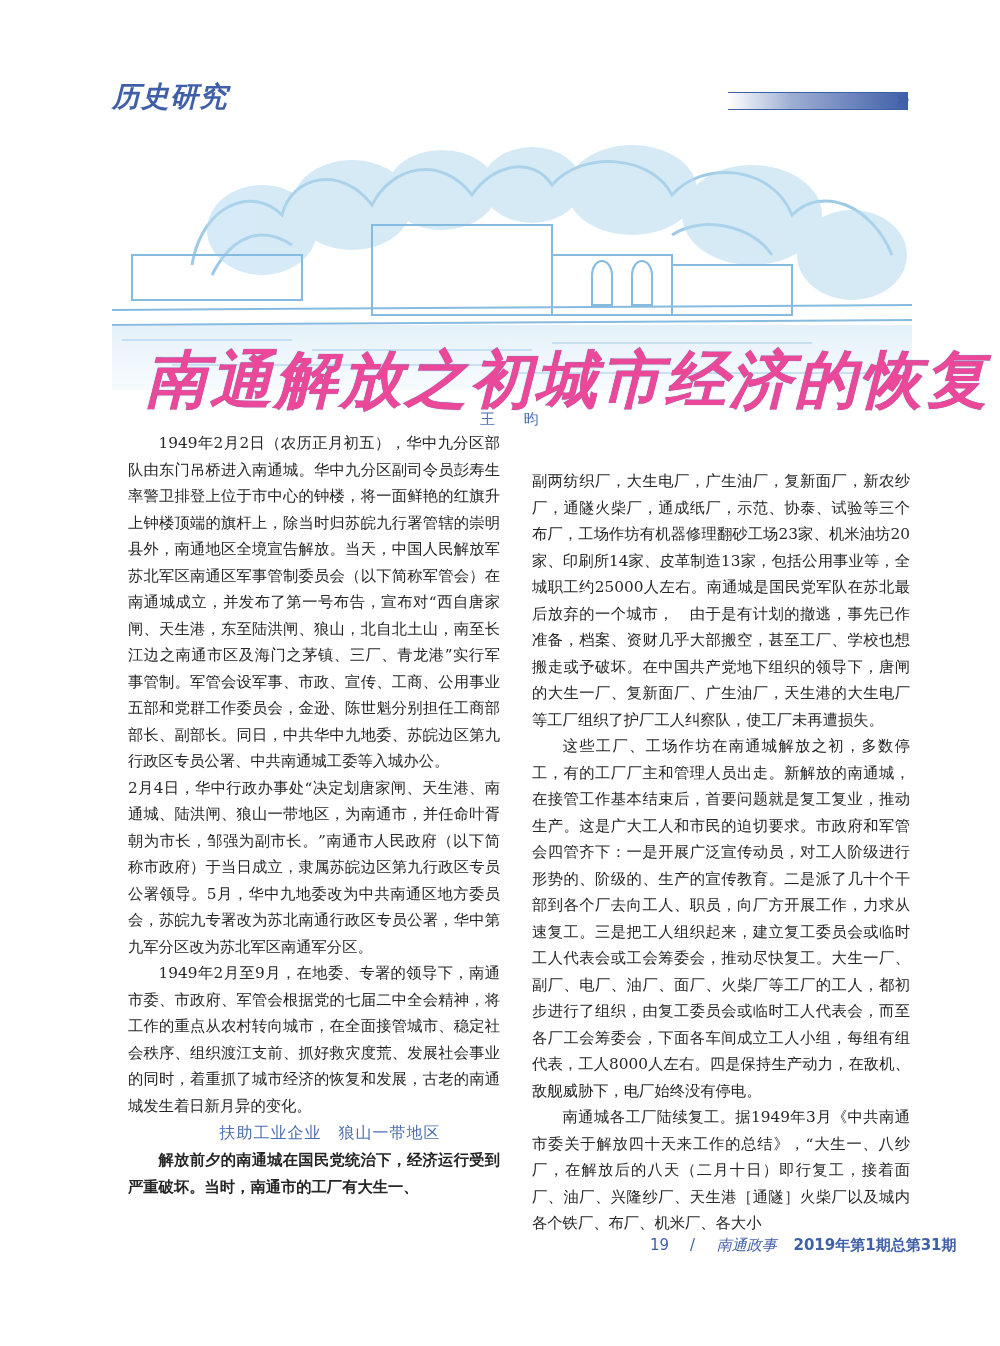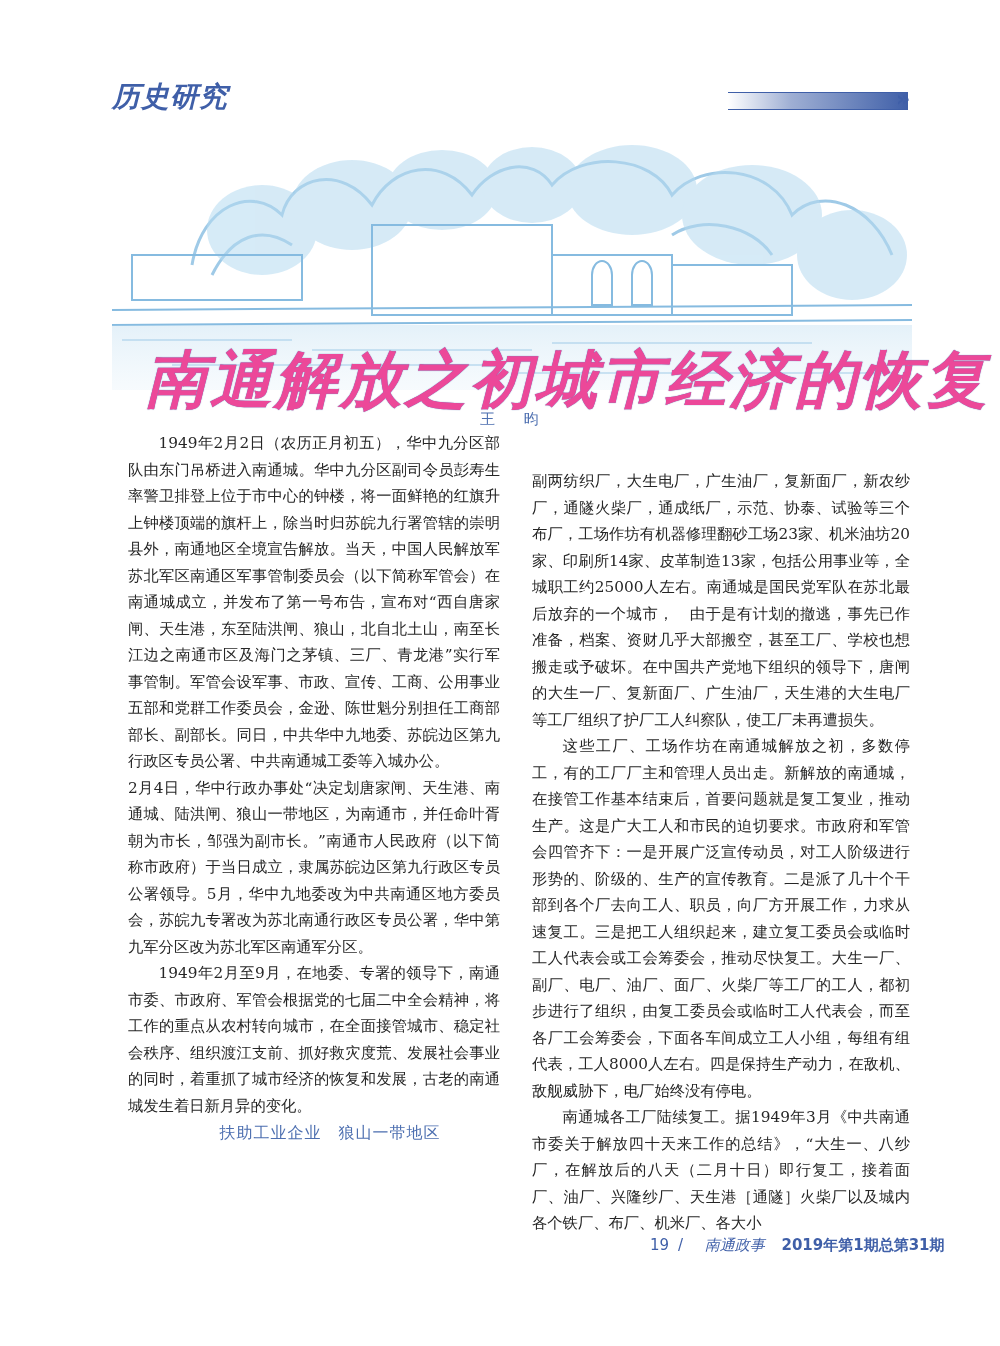--- a/index.html
+++ b/index.html
@@ -30,21 +30,21 @@
   .col.left { left: 120px; width: 372px; margin-left: 8px; }
   .col.right { left: 532px; width: 378px; margin-top: 38px; }
   .col p { margin: 0; text-indent: 2em; }
   .col p.noindent { text-indent: 0; }
   .subhead { text-align: center; color: #4d6fb0; font-size: 16px; font-family: "DejaVu Sans", sans-serif;
              margin: 0; line-height: 28px; letter-spacing: 1px; }
   .bold { font-weight: bold; }
 
   .footer { position: absolute; left: 650px; top: 1236px; font-size: 15px; color: #3f5fa8;
             font-family: "DejaVu Sans", sans-serif; white-space: nowrap; }
-  .footer .page-num { margin-right: 4px; }
+  .footer .page-num { margin-right: 16px; }
   .footer .journal { font-style: italic; font-family: "DejaVu Serif", serif; margin: 0 12px 0 17px; }
   .footer .issue { font-weight: bold; }
 </style>
 </head>
 <body>
 
 <div class="section-tag">历史研究</div>
 <div class="header-bar"></div>
 <div class="header-chevron">»</div>
 
@@ -94,20 +94,21 @@
 </div>
 
 <div class="title">南通解放之初城市经济的恢复</div>
 <div class="author">王  昀</div>
 
 <div class="col left">
   <p>1949年2月2日（农历正月初五），华中九分区部队由东门吊桥进入南通城。华中九分区副司令员彭寿生率警卫排登上位于市中心的钟楼，将一面鲜艳的红旗升上钟楼顶端的旗杆上，除当时归苏皖九行署管辖的崇明县外，南通地区全境宣告解放。当天，中国人民解放军苏北军区南通区军事管制委员会（以下简称军管会）在南通城成立，并发布了第一号布告，宣布对“西自唐家闸、天生港，东至陆洪闸、狼山，北自北土山，南至长江边之南通市区及海门之茅镇、三厂、青龙港”实行军事管制。军管会设军事、市政、宣传、工商、公用事业五部和党群工作委员会，金逊、陈世魁分别担任工商部部长、副部长。同日，中共华中九地委、苏皖边区第九行政区专员公署、中共南通城工委等入城办公。</p>
   <p class="noindent">2月4日，华中行政办事处“决定划唐家闸、天生港、南通城、陆洪闸、狼山一带地区，为南通市，并任命叶胥朝为市长，邹强为副市长。”南通市人民政府（以下简称市政府）于当日成立，隶属苏皖边区第九行政区专员公署领导。5月，华中九地委改为中共南通区地方委员会，苏皖九专署改为苏北南通行政区专员公署，华中第九军分区改为苏北军区南通军分区。</p>
   <p>1949年2月至9月，在地委、专署的领导下，南通市委、市政府、军管会根据党的七届二中全会精神，将工作的重点从农村转向城市，在全面接管城市、稳定社会秩序、组织渡江支前、抓好救灾度荒、发展社会事业的同时，着重抓了城市经济的恢复和发展，古老的南通城发生着日新月异的变化。</p>
   <p class="subhead">扶助工业企业　狼山一带地区</p>
+  <p class="bold">解放前夕的南通城在国民党统治下，经济运行受到严重破坏。当时，南通市的工厂有大生一、</p>
 </div>
 
 <div class="col right">
   <p class="noindent">副两纺织厂，大生电厂，广生油厂，复新面厂，新农纱厂，通隧火柴厂，通成纸厂，示范、协泰、试验等三个布厂，工场作坊有机器修理翻砂工场23家、机米油坊20家、印刷所14家、皮革制造13家，包括公用事业等，全城职工约25000人左右。南通城是国民党军队在苏北最后放弃的一个城市，　由于是有计划的撤逃，事先已作准备，档案、资财几乎大部搬空，甚至工厂、学校也想搬走或予破坏。在中国共产党地下组织的领导下，唐闸的大生一厂、复新面厂、广生油厂，天生港的大生电厂等工厂组织了护厂工人纠察队，使工厂未再遭损失。</p>
   <p>这些工厂、工场作坊在南通城解放之初，多数停工，有的工厂厂主和管理人员出走。新解放的南通城，在接管工作基本结束后，首要问题就是复工复业，推动生产。这是广大工人和市民的迫切要求。市政府和军管会四管齐下：一是开展广泛宣传动员，对工人阶级进行形势的、阶级的、生产的宣传教育。二是派了几十个干部到各个厂去向工人、职员，向厂方开展工作，力求从速复工。三是把工人组织起来，建立复工委员会或临时工人代表会或工会筹委会，推动尽快复工。大生一厂、副厂、电厂、油厂、面厂、火柴厂等工厂的工人，都初步进行了组织，由复工委员会或临时工人代表会，而至各厂工会筹委会，下面各车间成立工人小组，每组有组代表，工人8000人左右。四是保持生产动力，在敌机、敌舰威胁下，电厂始终没有停电。</p>
   <p>南通城各工厂陆续复工。据1949年3月《中共南通市委关于解放四十天来工作的总结》，“大生一、八纱厂，在解放后的八天（二月十日）即行复工，接着面厂、油厂、兴隆纱厂、天生港［通隧］火柴厂以及城内各个铁厂、布厂、机米厂、各大小</p>
 </div>
 
 <div class="footer">
   <span class="page-num">19</span>

